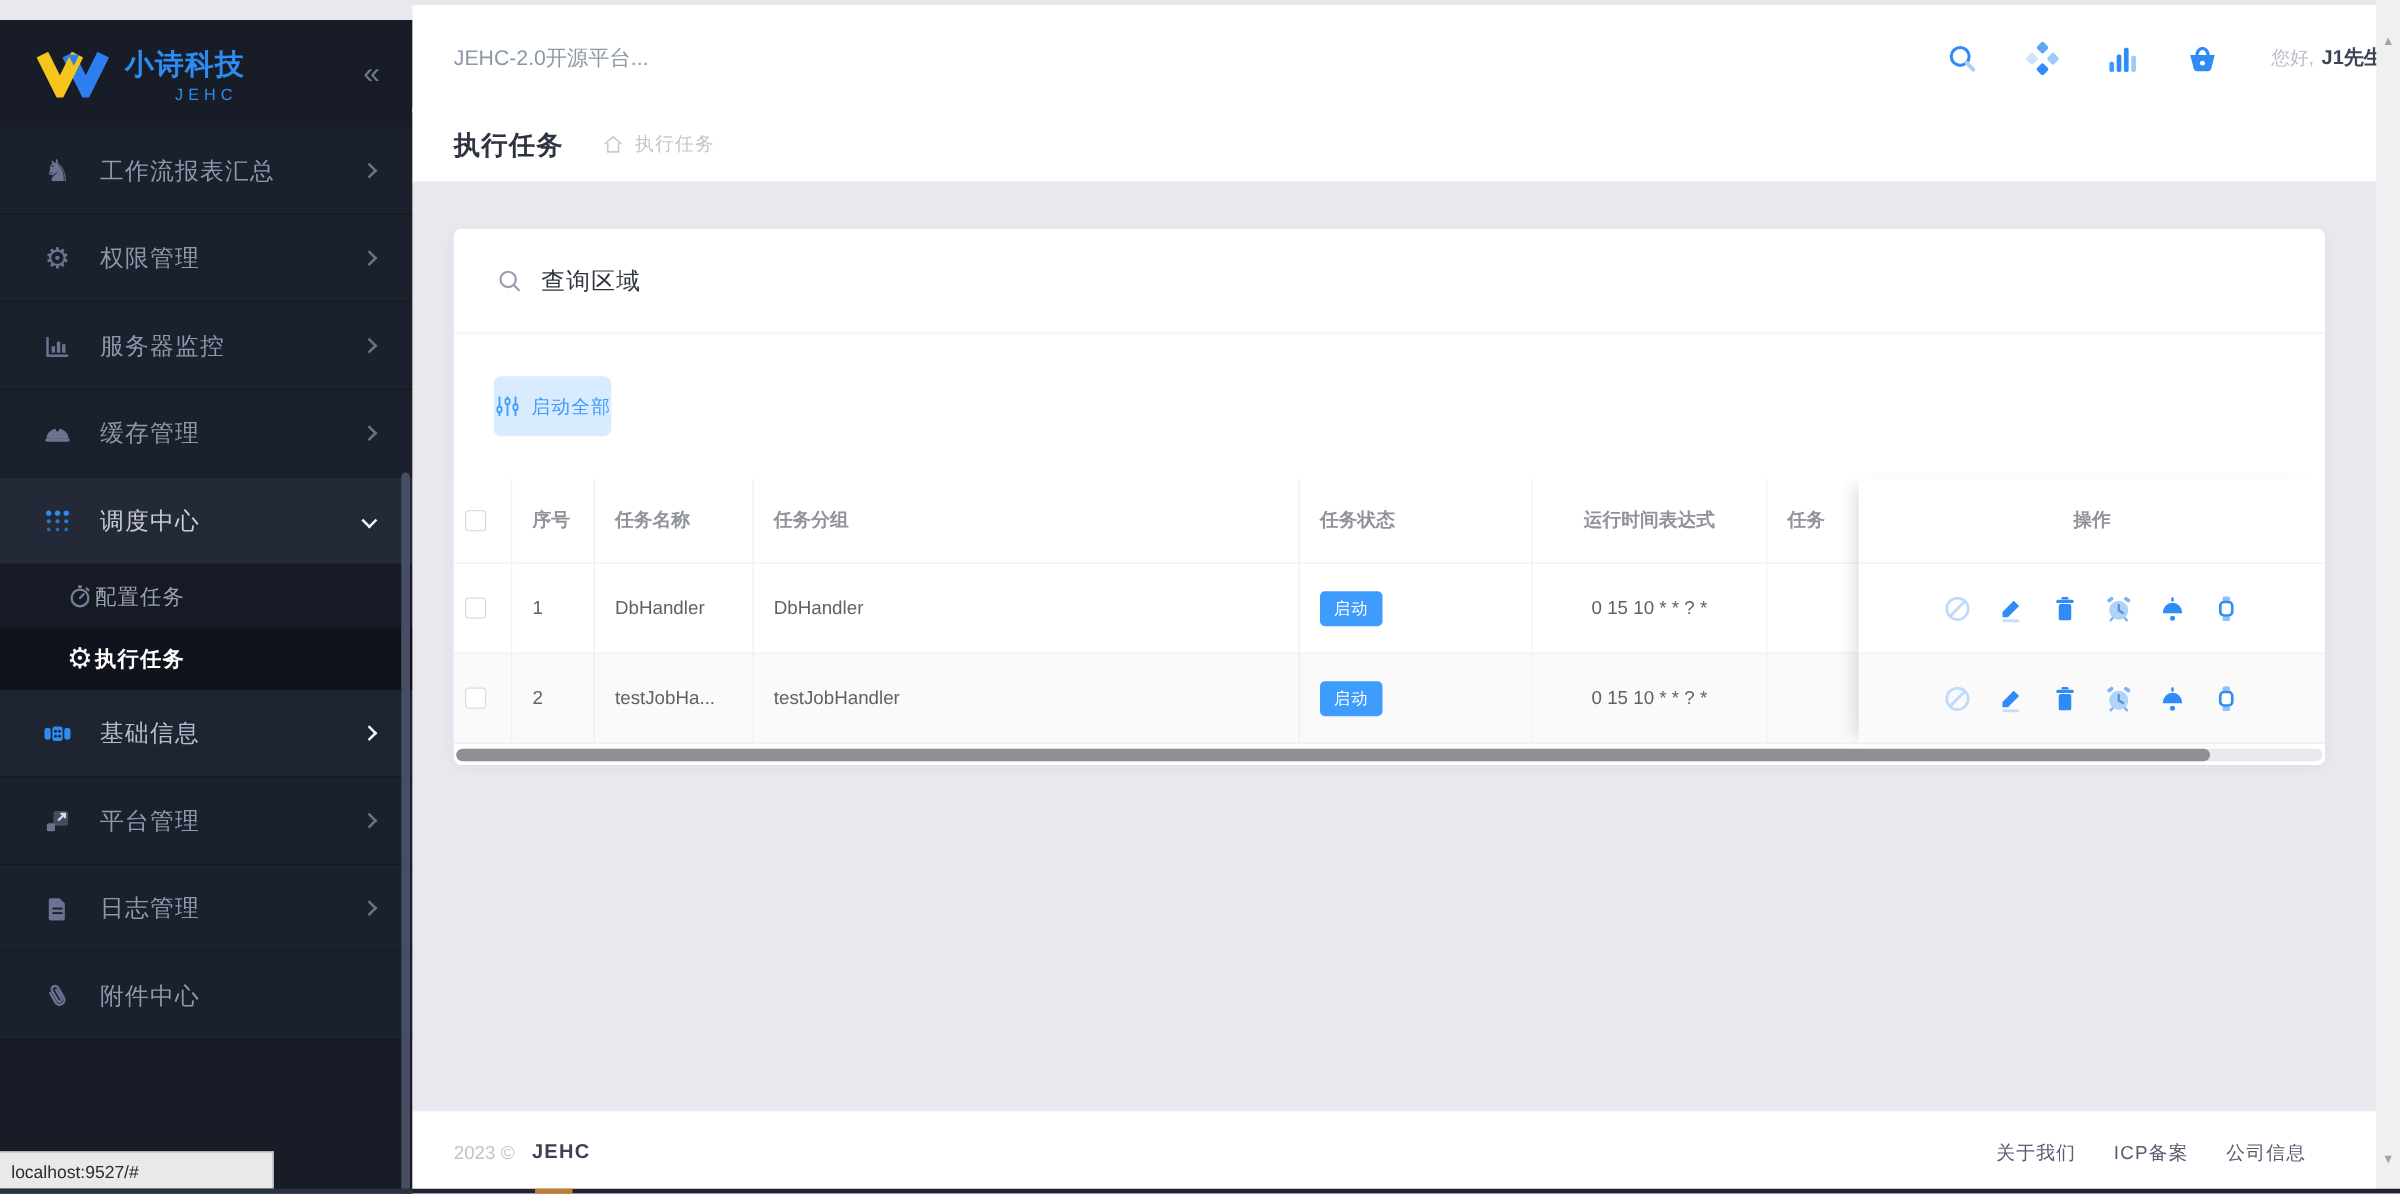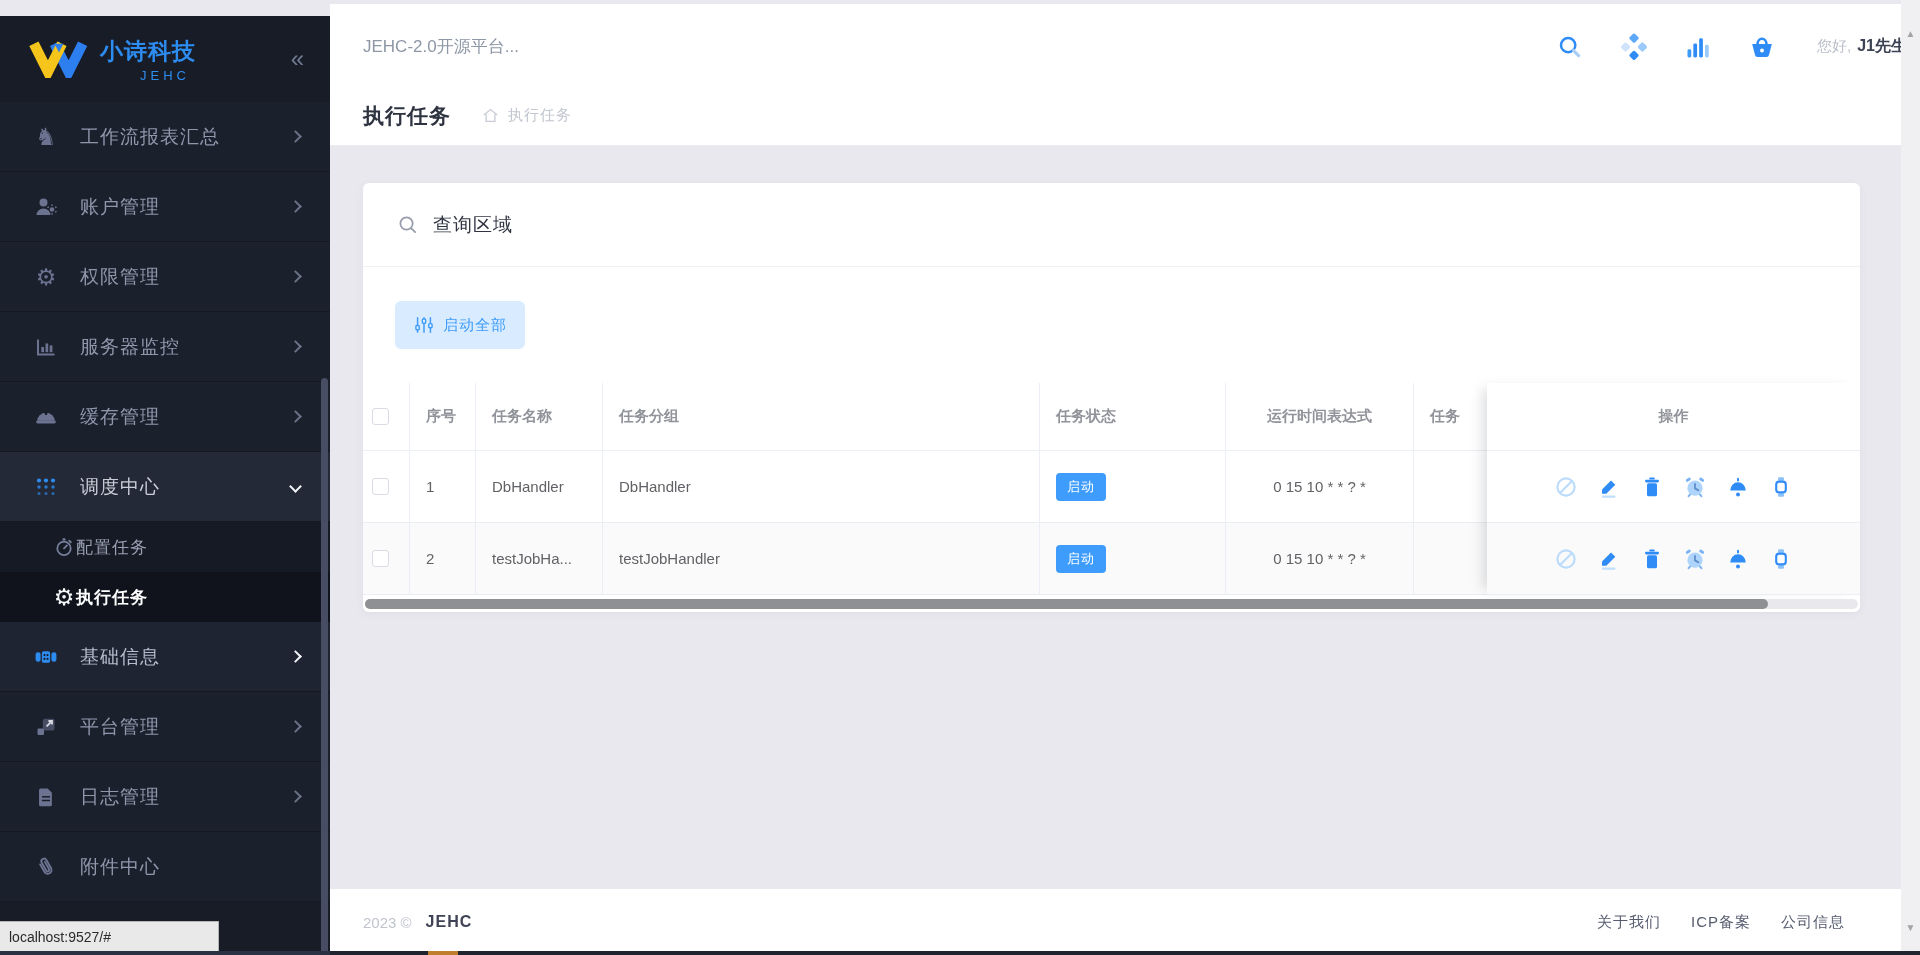--- a/index.html
+++ b/index.html
@@ -53,21 +53,21 @@
   .page-title{font-size:21px;font-weight:bold;color:#2e3340;letter-spacing:1px;}
   .crumb{display:flex;align-items:center;gap:8px;margin-left:30px;cursor:pointer;}
   .crumb .txt{font-size:15px;color:#c2c6cf;letter-spacing:1px;}
 
   
   .main{position:absolute;left:330px;top:146px;width:1571px;height:743px;background:#eae8ef;}
   .card{position:absolute;left:33px;top:37px;width:1497px;height:429px;background:#fff;border-radius:6px;box-shadow:0 2px 10px rgba(40,45,60,.05);}
   .search-row{height:84px;display:flex;align-items:center;gap:14px;padding:0 34px;border-bottom:1px solid #eef0f6;cursor:pointer;}
   .search-row .lbl{font-size:19px;color:#2f3440;letter-spacing:1px;}
   .btnzone{height:116px;position:relative;}
-  .btn-startall{position:absolute;left:32px;top:34px;height:48px;display:flex;align-items:center;gap:8px;background:#d9ecff;border:none;border-radius:6px;padding:0 18px;cursor:pointer;}
+  .btn-startall{position:absolute;left:32px;top:34px;height:48px;display:flex;align-items:center;gap:8px;background:#d9ecff;border:none;border-radius:6px;padding:0 0;cursor:pointer;}
   .btn-startall .lbl{color:#3d9bfa;font-size:15px;letter-spacing:1px;}
 
   
   .tbl{position:relative;width:1497px;}
   .trow{display:flex;align-items:flex-start;}
   .cell{flex:none;display:flex;align-items:center;padding-left:16px;border-right:1px solid #ebeef5;border-bottom:1px solid #ebeef5;font-size:15px;color:#606266;overflow:hidden;white-space:nowrap;}
   .cell.center{justify-content:center;padding-left:0;}
   .thead .cell{color:#909399;font-weight:bold;height:68px;background:#fff;}
   .tbody .cell{height:72px;background:#fff;}
   .trow.stripe .cell{background:#fafafa;}
@@ -116,34 +116,20 @@
         <span class="logo-sub">JEHC</span>
       </span>
       <span class="collapse">«</span>
     </div>
     <nav class="menu" id="side-menu">
         <div class="side-item">
           <span class="ic">
             <span style="font-family:'DejaVu Sans',sans-serif;font-size:24px;">♞</span>
           </span>
           <span class="lbl">工作流报表汇总</span>
-          <span class="chev right"></span>
-        </div>
-        <div class="side-item">
-          <span class="ic">
-            <svg width="24" height="24" viewBox="0 0 24 24" fill="currentColor">
-              <circle cx="9.5" cy="7.5" r="4"></circle>
-              <path d="M2.5 20 a7 6.5 0 0 1 14 0 Z"></path>
-              <circle cx="18" cy="14.5" r="2.3"></circle>
-              <g stroke="currentColor" stroke-width="1.7">
-                <path d="M18 10.8 v-1.4 M18 18.2 v1.4 M14.8 12.6 l-1.3-.7 M21.2 16.4 l1.3 .7 M14.8 16.4 l-1.3 .7 M21.2 12.6 l1.3 -.7"></path>
-              </g>
-            </svg>
-          </span>
-          <span class="lbl">账户管理</span>
           <span class="chev right"></span>
         </div>
         <div class="side-item">
           <span class="ic">
             <span style="font-family:'DejaVu Sans',sans-serif;font-size:23px;">⚙</span>
           </span>
           <span class="lbl">权限管理</span>
           <span class="chev right"></span>
         </div>
         <div class="side-item">

